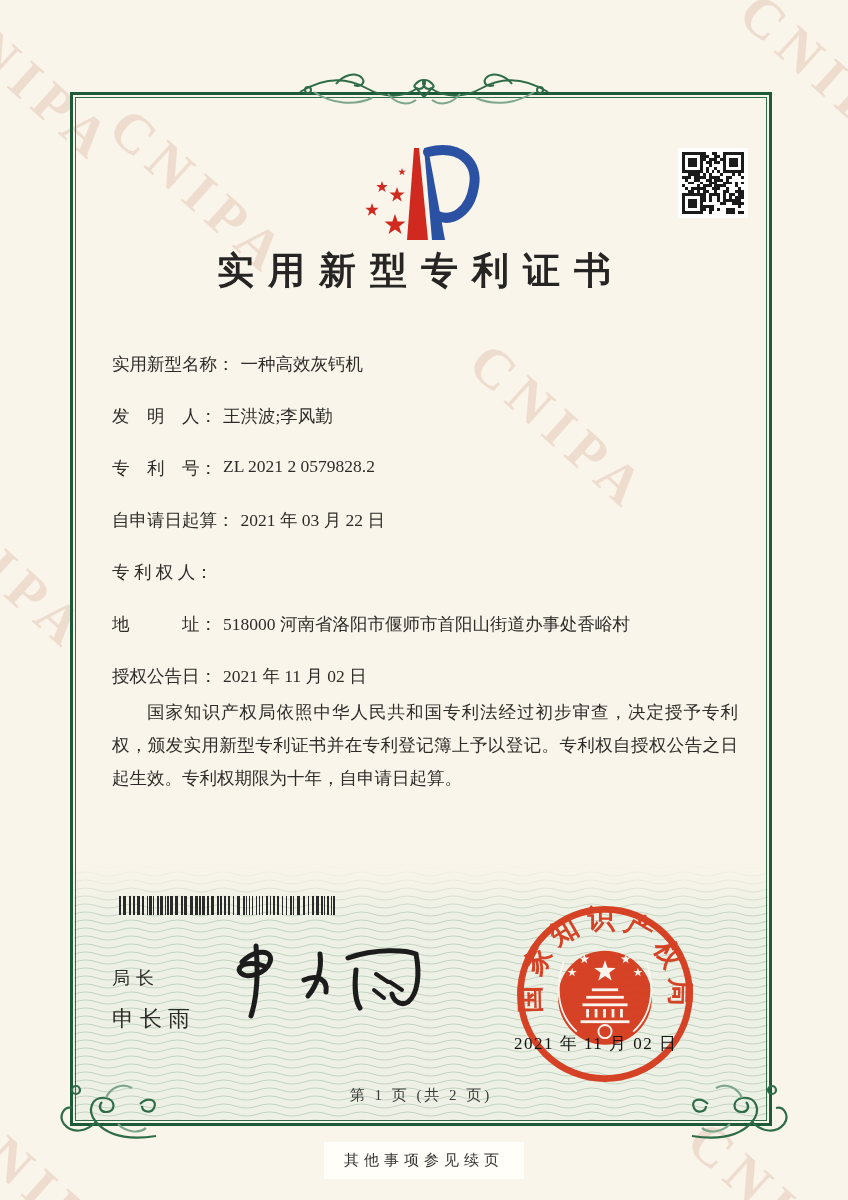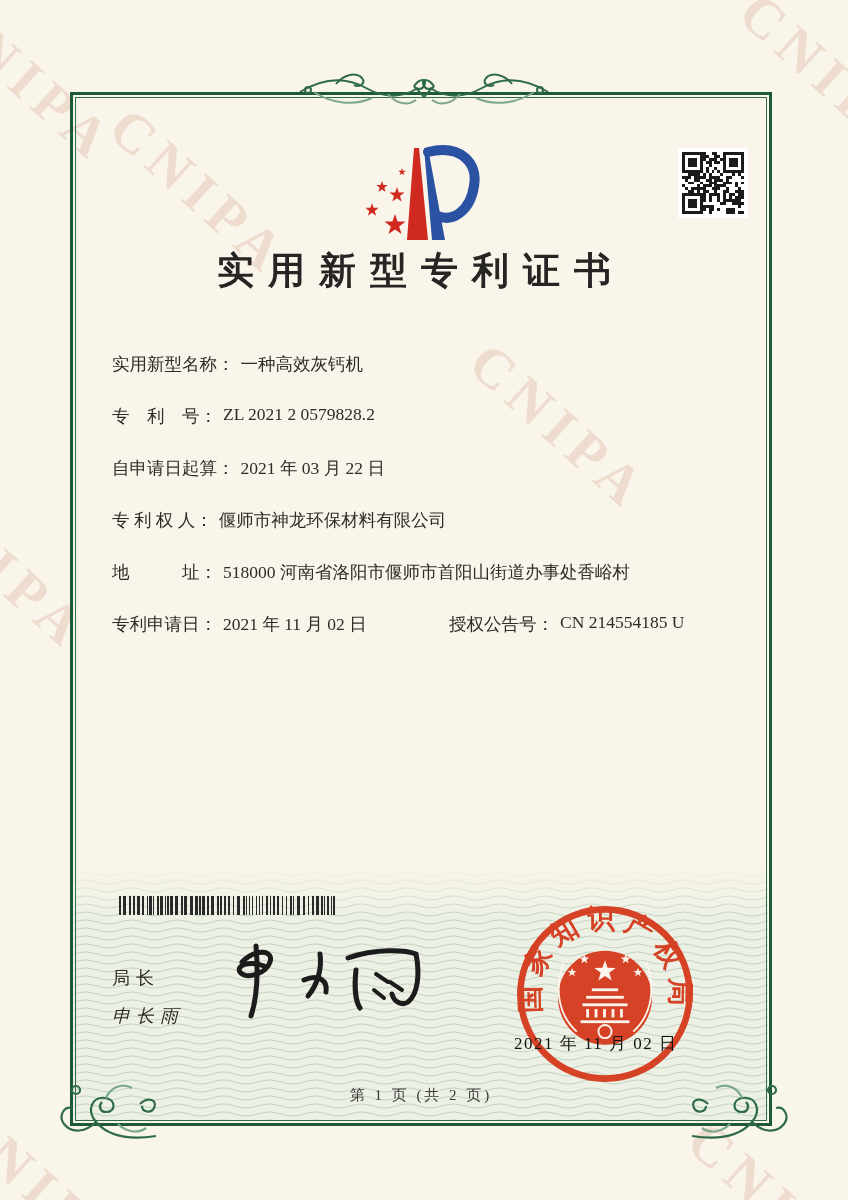--- a/index.html
+++ b/index.html
@@ -31,21 +31,21 @@
   .flabel{white-space:pre;}
   .fvalue{margin-left:6px;}
   .pair2{position:absolute;left:337px;top:0;display:flex;}
   .body-text{left:112px;top:696px;width:626px;z-index:2;font-size:17.5px;line-height:33px;
              text-align:justify;}
   .body-text p{margin:0;text-indent:2em;}
   .barcode{left:119px;top:896px;width:216px;height:19px;z-index:2;display:flex;overflow:hidden;}
   .barcode .b{height:100%;flex:none;}
   .bdark{background:#2a2a2a;}
   .sig-title{left:112px;top:966px;font-size:18px;letter-spacing:6px;z-index:2;}
-  .sig-name{left:112px;top:1004px;font-size:18px;letter-spacing:6px;z-index:2;font-style:italic;}
+  .sig-name{left:112px;top:1004px;font-size:22px;letter-spacing:6px;z-index:2;}
   .signature{left:220px;top:936px;z-index:3;}
   .seal{left:508px;top:900px;z-index:3;opacity:0.95;}
   .seal-date{left:514px;top:1032px;width:200px;font-size:17px;letter-spacing:1.5px;
              color:#141414;z-index:4;white-space:nowrap;}
   .footer-page{left:70px;top:1086px;width:702px;text-align:center;font-size:15px;
                letter-spacing:3px;z-index:2;color:#3a3a3a;}
   .note-box{left:50%;top:1142px;transform:translateX(-50%);background:#fffef8;
             padding:9px 20px;font-size:15px;letter-spacing:5px;z-index:2;color:#333;}
   .fl-top{left:296px;top:70px;z-index:3;}
   .fl-bl{left:56px;top:1078px;z-index:3;}
@@ -572,46 +572,46 @@
     </div>
 
   <div class="abs title">实用新型专利证书</div>
 
   <div class="abs fields">
     <div class="frow">
       <span class="flabel">实用新型名称：</span>
       <span class="fvalue">一种高效灰钙机</span>
     </div>
     <div class="frow">
+      <span class="flabel">发　明　人：</span>
+      <span class="fvalue">王洪波;李风勤</span>
+    </div>
+    <div class="frow">
       <span class="flabel">专　利　号：</span>
       <span class="fvalue">ZL 2021 2 0579828.2</span>
     </div>
     <div class="frow">
       <span class="flabel">自申请日起算：</span>
       <span class="fvalue">2021 年 03 月 22 日</span>
     </div>
     <div class="frow">
       <span class="flabel">专 利 权 人：</span>
-      <span class="fvalue">偃师市神龙环保材料有限公司</span>
     </div>
     <div class="frow">
       <span class="flabel">地　　　址：</span>
       <span class="fvalue">518000 河南省洛阳市偃师市首阳山街道办事处香峪村</span>
     </div>
     <div class="frow">
-      <span class="flabel">专利申请日：</span>
+      <span class="flabel">授权公告日：</span>
       <span class="fvalue">2021 年 11 月 02 日</span>
-      <span class="pair2">
-        <span class="flabel">授权公告号：</span>
-        <span class="fvalue">CN 214554185 U</span>
-      </span>
     </div>
   </div>
 
   <div class="abs body-text">
+    <p>国家知识产权局依照中华人民共和国专利法经过初步审查，决定授予专利权，颁发实用新型专利证书并在专利登记簿上予以登记。专利权自授权公告之日起生效。专利权期限为十年，自申请日起算。</p>
   </div>
 
   <div class="abs barcode">
       <div class="b bdark" style="width: 2px;"></div>
       <div class="b" style="width: 2px;"></div>
       <div class="b bdark" style="width: 3px;"></div>
       <div class="b" style="width: 3px;"></div>
       <div class="b bdark" style="width: 2px;"></div>
       <div class="b" style="width: 2px;"></div>
       <div class="b bdark" style="width: 2px;"></div>
@@ -759,14 +759,15 @@
         <rect x="74" y="128" width="52" height="3"></rect>
       </g>
       <circle cx="100" cy="140" r="7" fill="none" stroke="#fdf6ee" stroke-width="2"></circle>
       <path d="M56,66 C46,94 50,122 70,140" fill="none" stroke="#fdf6ee" stroke-width="2"></path>
       <path d="M144,66 C154,94 150,122 130,140" fill="none" stroke="#fdf6ee" stroke-width="2"></path>
     </g>
   </svg>
   <div class="abs seal-date">2021 年 11 月 02 日</div>
 
   <div class="abs footer-page">第 1 页 (共 2 页)</div>
+  <div class="abs note-box">其他事项参见续页</div>
 
 </div>
 
 </body></html>

